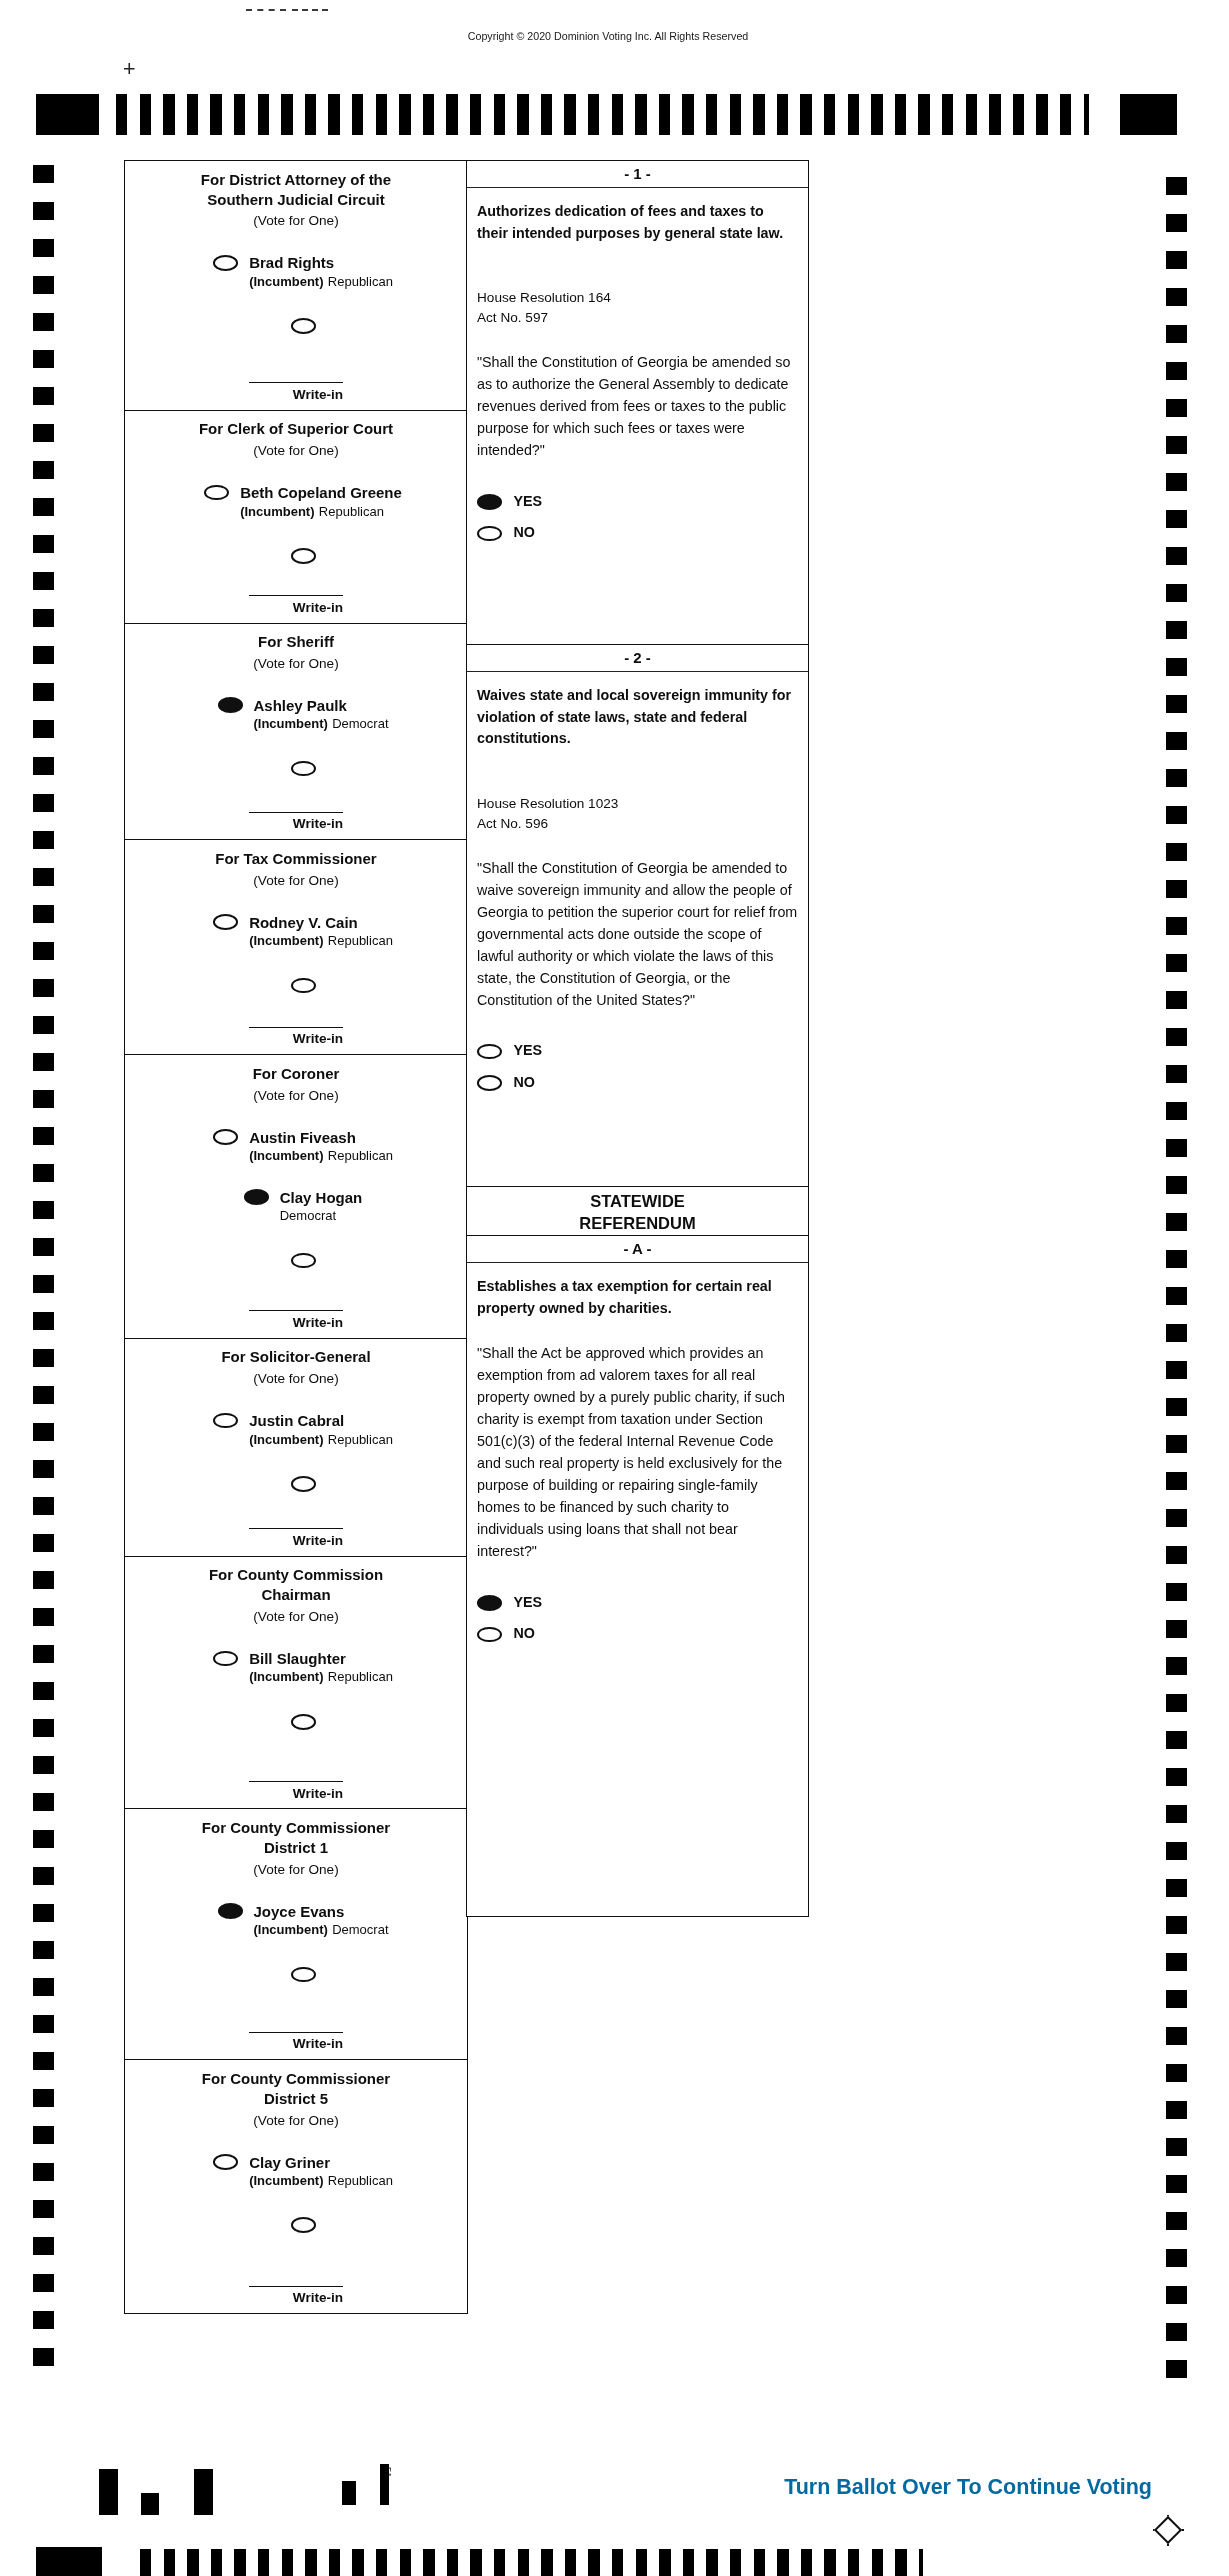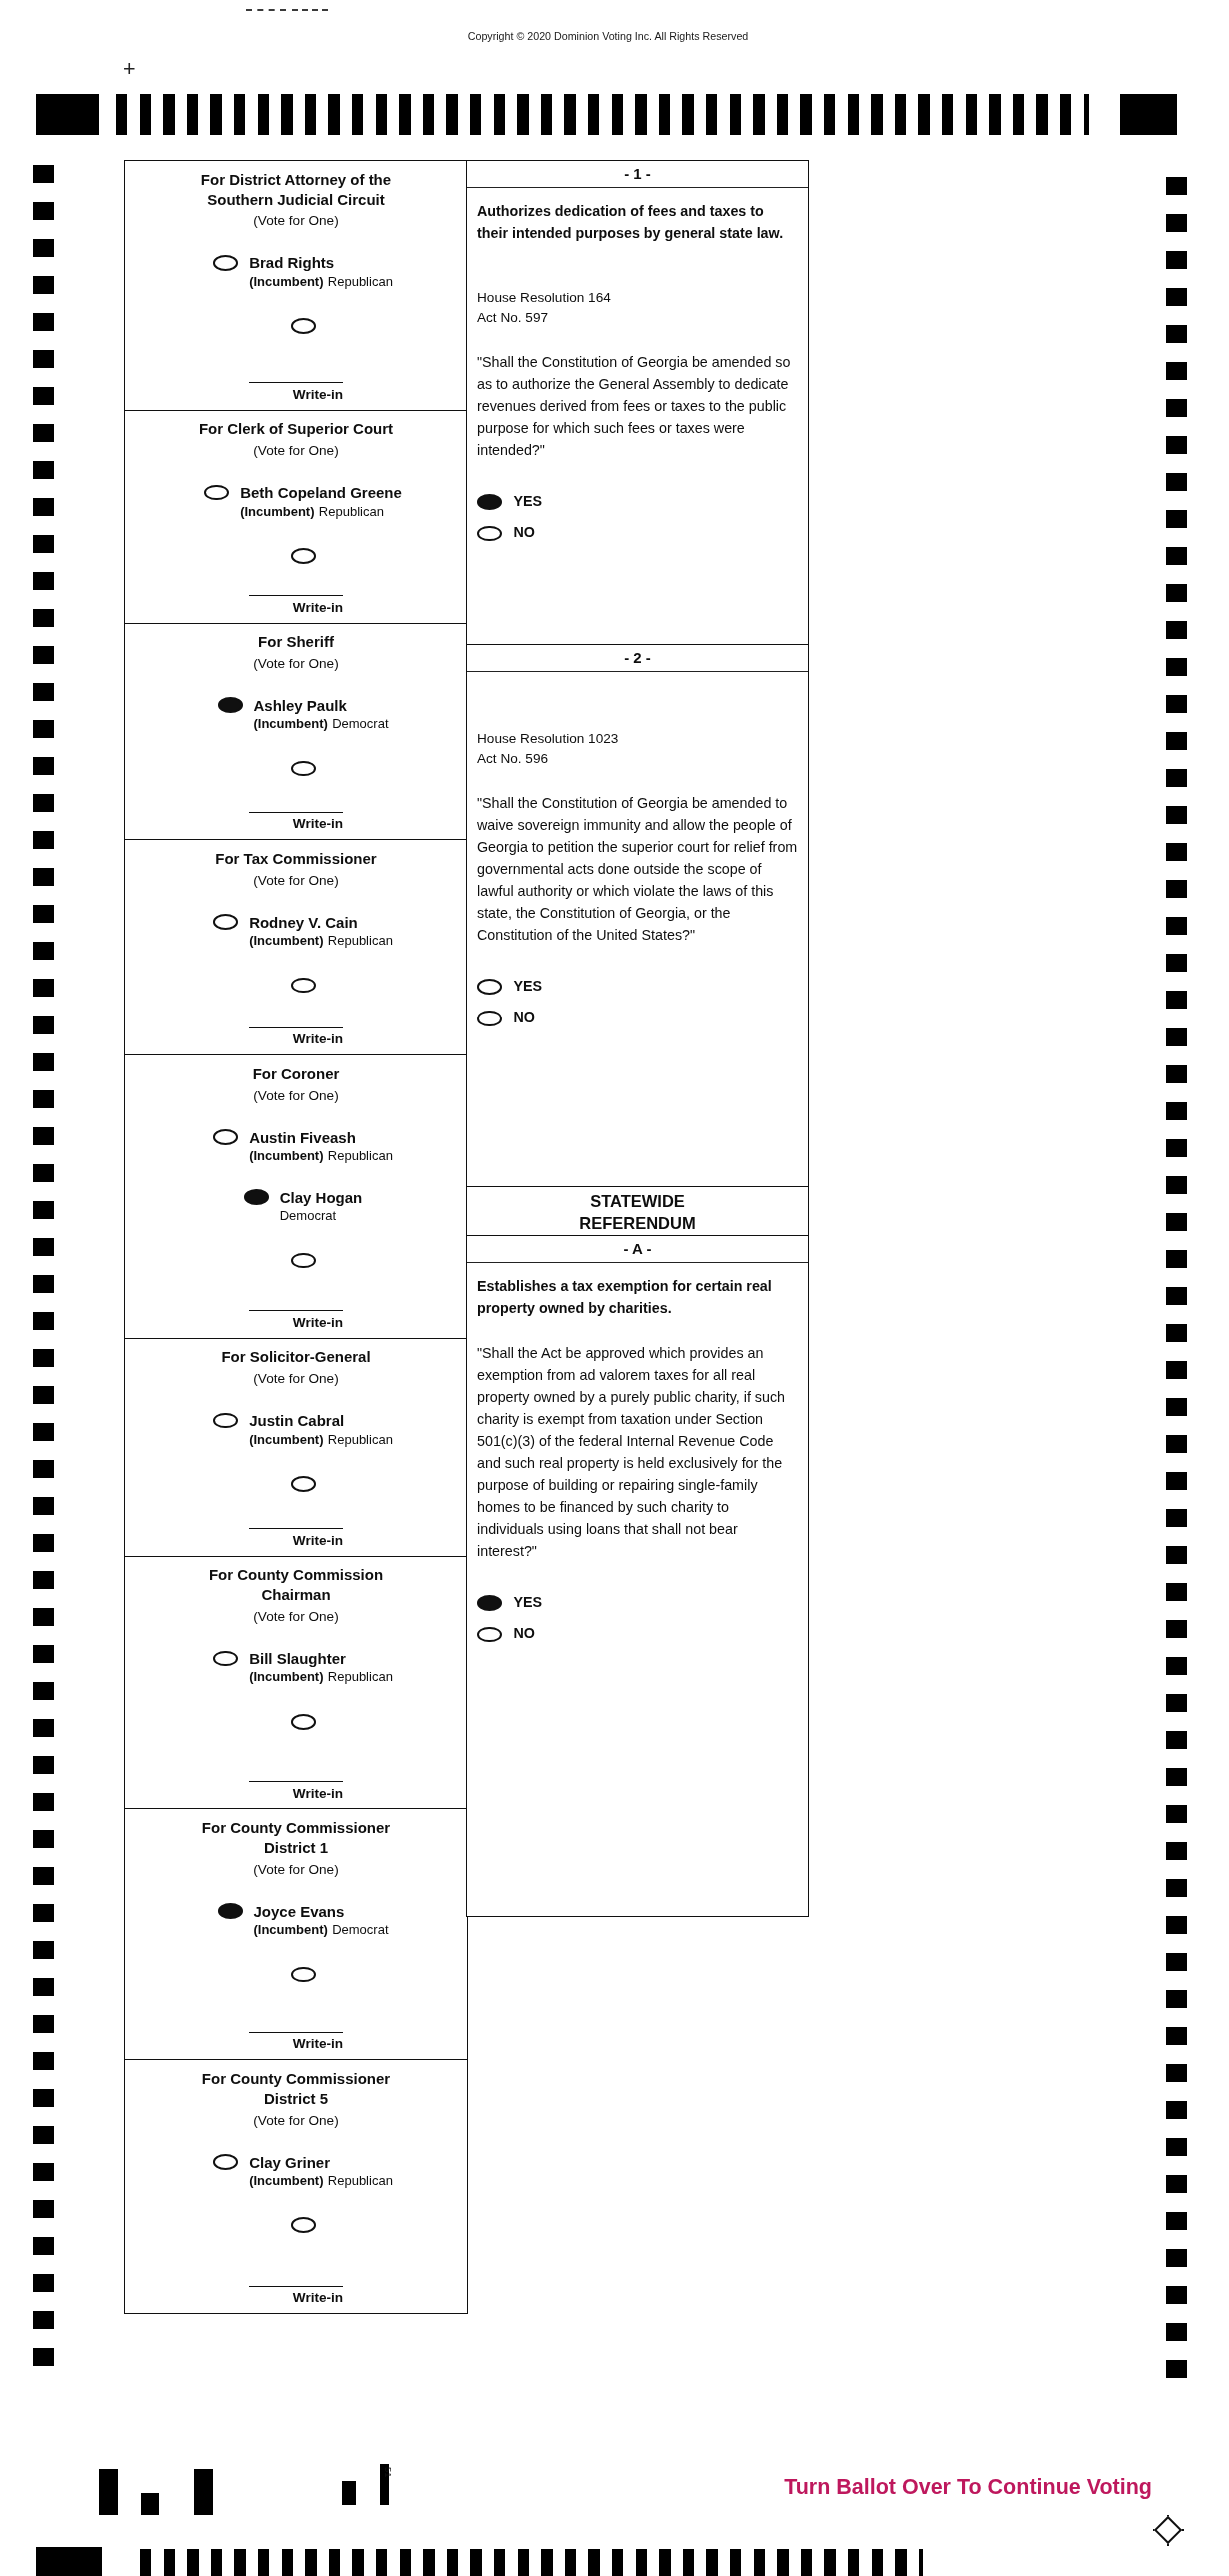--- a/index.html
+++ b/index.html
@@ -47,21 +47,21 @@
   .m-num { text-align: center; font-weight: 700; font-size: 15px; padding: 4.3px 0 5px; border-bottom: 1.4px solid #222; }
   .m-body { padding: 13px 10px 0; }
   .m-summary { font-size: 14.3px; font-weight: 700; line-height: 21.5px; }
   .m-refs { font-size: 13.6px; line-height: 20px; margin-top: 44px; white-space: pre-line; }
   .m-question { font-size: 14.3px; line-height: 22px; margin-top: 23px; }
   .m-choices { margin-top: 31.5px; }
   .choice { display: flex; gap: 11.4px; align-items: flex-start; }
   .choice + .choice { margin-top: 14.3px; }
   .choice-label { font-size: 14.3px; font-weight: 700; }
   
-  .footer-text { position: absolute; left: 708px; top: 2475px; width: 444px; text-align: right; font-size: 21.5px; font-weight: 700; color:#be185d; }
+  .footer-text { position: absolute; left: 708px; top: 2475px; width: 444px; text-align: right; font-size: 21.5px; font-weight: 700; color:#0369a1; }
   .turn-icon { position: absolute; left: 1152px; top: 2514px; width: 33px; height: 33px; }
   .ti-d { position: absolute; left: 6.4px; top: 6.4px; width: 20px; height: 20px; border: 2.1px solid #101010; transform: rotate(45deg); background:#fff; }
   .ti-h { position: absolute; left: 0.7px; top: 15px; width: 31.5px; height: 2.1px; background: #101010; }
   .ti-v { position: absolute; left: 15px; top: 0.7px; width: 2.1px; height: 31.5px; background: #101010; }
   .bc { position: absolute; background: #000; }
   .ballot-code-text { position: absolute; left: 393px; top: 2467px; font-size: 9.3px; transform: rotate(90deg); transform-origin: left top; color:#111; }
 </style>
 </head>
 <body>
 
@@ -287,20 +287,21 @@
             <span class="oval"></span>
             <span class="choice-label">NO</span>
           </div>
         </div>
       </div>
     </section>
 
     <section class="measure m2">
       <div class="m-num">- 2 -</div>
       <div class="m-body">
+        <div class="m-summary">Waives state and local sovereign immunity for violation of state laws, state and federal constitutions.</div>
         <div class="m-refs">House Resolution 1023
 Act No. 596</div>
         <div class="m-question">"Shall the Constitution of Georgia be amended to waive sovereign immunity and allow the people of Georgia to petition the superior court for relief from governmental acts done outside the scope of lawful authority or which violate the laws of this state, the Constitution of Georgia, or the Constitution of the United States?"</div>
         <div class="m-choices">
           <div class="choice">
             <span class="oval"></span>
             <span class="choice-label">YES</span>
           </div>
           <div class="choice">
             <span class="oval"></span>

